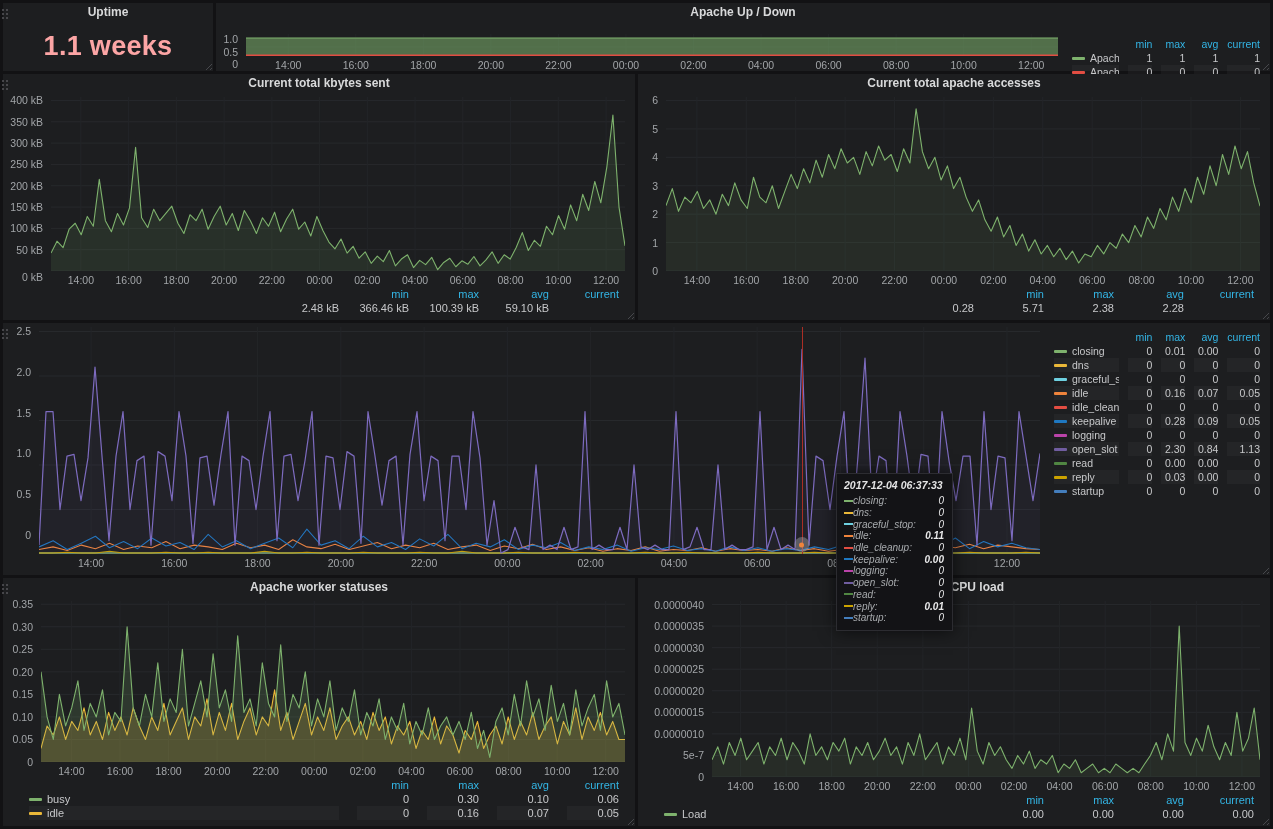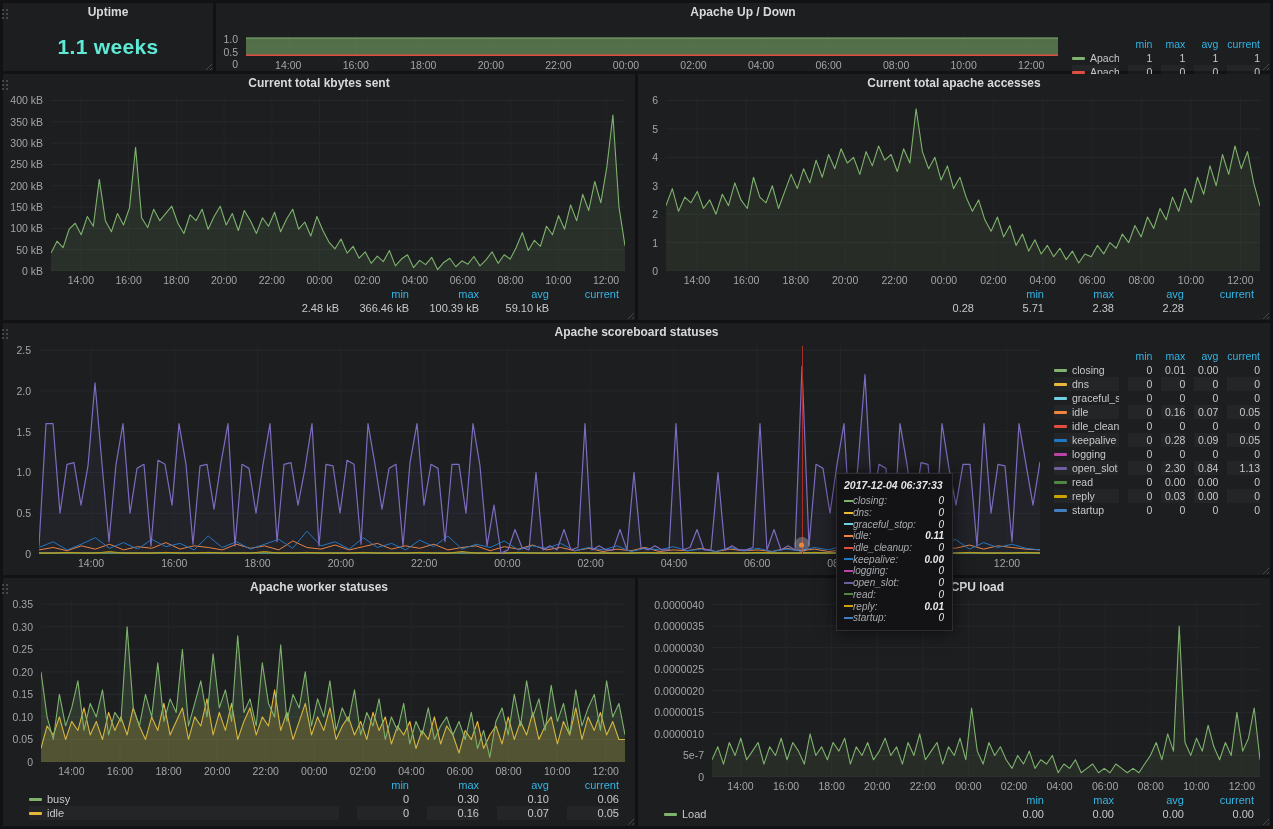--- a/index.html
+++ b/index.html
@@ -30,21 +30,21 @@
                padding:7px 10px 0 4px;flex:0 0 auto;font-size:10.5px;}
   .legend-side.wide{width:206px;}
   .lg-head{color:#33b5e5;font-weight:400;text-align:right;height:14px;line-height:14px;}
   .lg-spacer{height:14px;}
   .lg-name{display:flex;align-items:center;gap:5px;height:14px;cursor:pointer;white-space:nowrap;overflow:hidden;}
   .lg-val{text-align:right;height:14px;line-height:14px;}
   .stripe{background:rgba(255,255,255,0.035);}
   .dash{flex:0 0 13px;width:13px;height:3px;border-radius:1px;}
   
   .bigvalue{flex:1;display:flex;align-items:center;justify-content:center;
-            font-size:21px;font-weight:700;color:#5eead4;letter-spacing:.3px;}
+            font-size:27px;font-weight:700;color:#fca5a5;letter-spacing:.3px;}
   
   .tooltip{position:absolute;left:836px;top:473px;min-width:100px;z-index:30;background:#131316;
            border:1px solid #2c2c31;box-shadow:0 0 16px rgba(0,0,0,.65);padding:5px 8px 6px 7px;
            font-size:10px;pointer-events:none;font-style:italic;}
   .tt-title{font-weight:700;font-size:10.5px;color:#e3e3e4;margin-bottom:4px;white-space:nowrap;}
   .tt-row{display:flex;align-items:center;height:11.7px;color:#a8abae;white-space:nowrap;}
   .tt-dash{flex:0 0 9px;width:9px;height:2px;}
   .tt-val{margin-left:auto;color:#e8e8e9;padding-left:10px;}
   .tt-val.b{font-weight:700;}
   
@@ -154,21 +154,21 @@
       <div class="chart" style="--yw:48px;">
         <div class="ylabels">
             <span class="ylab" style="top: 3.48px;">400 kB</span>
             <span class="ylab" style="top: 24.795px;">350 kB</span>
             <span class="ylab" style="top: 46.11px;">300 kB</span>
             <span class="ylab" style="top: 67.425px;">250 kB</span>
             <span class="ylab" style="top: 88.74px;">200 kB</span>
             <span class="ylab" style="top: 110.055px;">150 kB</span>
             <span class="ylab" style="top: 131.37px;">100 kB</span>
             <span class="ylab" style="top: 152.685px;">50 kB</span>
-            <span class="ylab" style="top: 174px;">0 kB</span>
+            <span class="ylab" style="top: 180px;">0 kB</span>
           </div>
         <div class="plotarea">
             <svg viewBox="0 0 574 174" preserveAspectRatio="none">
               <line x1="0" x2="574" y1="3.48" y2="3.48" stroke="#27292c" stroke-width="1"></line>
               <line x1="0" x2="574" y1="24.794999999999998" y2="24.794999999999998" stroke="#27292c" stroke-width="1"></line>
               <line x1="0" x2="574" y1="46.11" y2="46.11" stroke="#27292c" stroke-width="1"></line>
               <line x1="0" x2="574" y1="67.425" y2="67.425" stroke="#27292c" stroke-width="1"></line>
               <line x1="0" x2="574" y1="88.74" y2="88.74" stroke="#27292c" stroke-width="1"></line>
               <line x1="0" x2="574" y1="110.055" y2="110.055" stroke="#27292c" stroke-width="1"></line>
               <line x1="0" x2="574" y1="131.37" y2="131.37" stroke="#27292c" stroke-width="1"></line>
@@ -281,21 +281,20 @@
           <div class="lg-val">2.38</div>
           <div class="lg-val">2.28</div>
         </div>
       <div class="resize-handle"></div>
     </div>
   </div>
 
   <div class="row r3">
     <div class="row-handle"></div>
     <div class="panel" style="flex:1;">
-      <div class="panel-title">Apache scoreboard statuses</div>
       <div class="panel-body" style="padding-bottom:6px;">
         <div class="chart" style="--yw:36px;">
           <div class="ylabels">
               <span class="ylab" style="top: 4.16px;">2.5</span>
               <span class="ylab" style="top: 44.928px;">2.0</span>
               <span class="ylab" style="top: 85.696px;">1.5</span>
               <span class="ylab" style="top: 126.464px;">1.0</span>
               <span class="ylab" style="top: 167.232px;">0.5</span>
               <span class="ylab" style="top: 208px;">0</span>
             </div>

